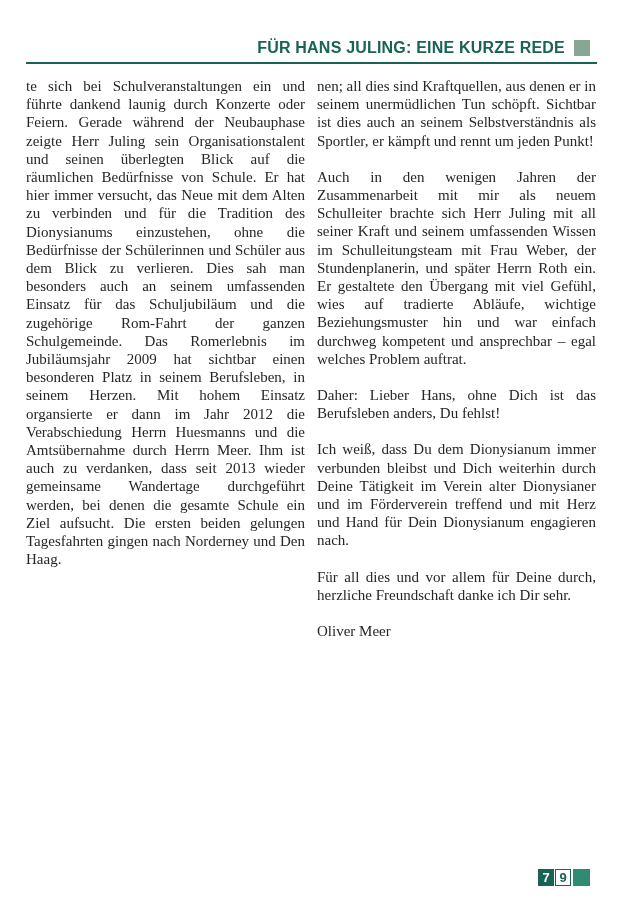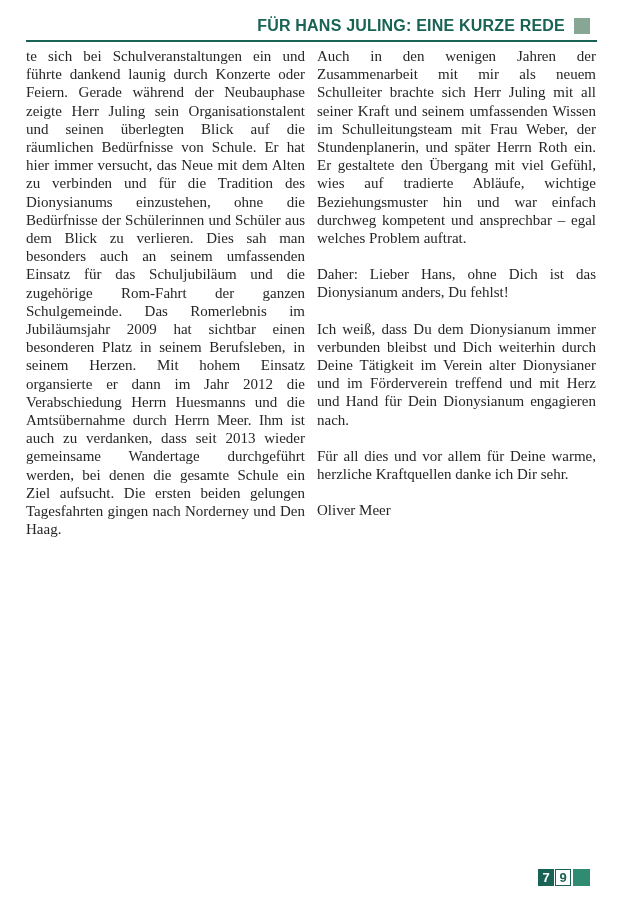--- a/index.html
+++ b/index.html
@@ -18,21 +18,21 @@
   .page{
     position:relative;
     width:636px;height:907px;
     margin:0 auto;
     background:var(--page_bg,#fff);
     color:var(--text_color,#262626);
     overflow:hidden;
   }
   
   .header-row{
-    padding:18px 46px 0 26px;
+    padding:40px 46px 0 26px;
     display:flex;
     justify-content:flex-end;
     align-items:center;
   }
   .header-title{
     font-family:"Liberation Sans","DejaVu Sans",sans-serif;
     font-weight:bold;
     font-size:16px;
     letter-spacing:.2px;
     color:var(--accent_dark,#186353);
@@ -47,21 +47,21 @@
   }
   .header-rule{
     height:2px;
     background:var(--accent_dark,#186353);
     margin:6px 39px 0 26px;
   }
   
   .columns{
     display:flex;
     gap:12px;
-    padding:5px 39px 0 26px;
+    padding:13px 39px 0 26px;
   }
   .col{
     width:279px;
     flex:0 0 279px;
     text-align:justify;
     hyphens:auto;
     -webkit-hyphens:auto;
     font-size:15px;
     line-height:18.2px;
     color:var(--text_color,#262626);
@@ -108,24 +108,25 @@
     <span class="header-title">FÜR HANS JULING: EINE KURZE REDE</span>
     <span class="header-square"></span>
   </div>
   <div class="header-rule"></div>
 
   <div class="columns">
     <div class="col">
       <p>te sich bei Schulveranstaltungen ein und führte dankend launig durch Konzerte oder Feiern. Gerade während der Neubauphase zeigte Herr Juling sein Organisationstalent und seinen überlegten Blick auf die räumlichen Bedürfnisse von Schule. Er hat hier immer versucht, das Neue mit dem Alten zu verbinden und für die Tradition des Dionysianums einzustehen, ohne die Bedürfnisse der Schülerinnen und Schüler aus dem Blick zu verlieren. Dies sah man besonders auch an seinem umfassenden Einsatz für das Schuljubiläum und die zugehörige Rom-Fahrt der ganzen Schulgemeinde. Das Romerlebnis im Jubiläumsjahr 2009 hat sichtbar einen besonderen Platz in seinem Berufsleben, in seinem Herzen. Mit hohem Einsatz organsierte er dann im Jahr 2012 die Verabschiedung Herrn Huesmanns und die Amtsübernahme durch Herrn Meer. Ihm ist auch zu verdanken, dass seit 2013 wieder gemeinsame Wandertage durchgeführt werden, bei denen die gesamte Schule ein Ziel aufsucht. Die ersten beiden gelungen Tagesfahrten gingen nach Norderney und Den Haag.</p>
     </div>
     <div class="col">
+      <p>nen; all dies sind Kraftquellen, aus denen er in seinem unermüdlichen Tun schöpft. Sichtbar ist dies auch an seinem Selbstverständnis als Sportler, er kämpft und rennt um jeden Punkt!</p>
       <p>Auch in den wenigen Jahren der Zusammenarbeit mit mir als neuem Schulleiter brachte sich Herr Juling mit all seiner Kraft und seinem umfassenden Wissen im Schulleitungsteam mit Frau Weber, der Stundenplanerin, und später Herrn Roth ein. Er gestaltete den Übergang mit viel Gefühl, wies auf tradierte Abläufe, wichtige Beziehungsmuster hin und war einfach durchweg kompetent und ansprechbar – egal welches Problem auftrat.</p>
-      <p>Daher: Lieber Hans, ohne Dich ist das Dionysianum anders, Du fehlst!</p>
+      <p>Daher: Lieber Hans, ohne Dich ist das Berufsleben anders, Du fehlst!</p>
       <p>Ich weiß, dass Du dem Dionysianum immer verbunden bleibst und Dich weiterhin durch Deine Tätigkeit im Verein alter Dionysianer und im Förderverein treffend und mit Herz und Hand für Dein Dionysianum engagieren nach.</p>
-      <p>Für all dies und vor allem für Deine warme, herzliche Kraftquellen danke ich Dir sehr.</p>
+      <p>Für all dies und vor allem für Deine durch, herzliche Freundschaft danke ich Dir sehr.</p>
       <p class="signature">Oliver Meer</p>
     </div>
   </div>
 
   <div class="footer">
     <span class="pagenum pagenum-dark">7</span>
     <span class="pagenum pagenum-light">9</span>
     <span class="footer-square"></span>
   </div>
 

